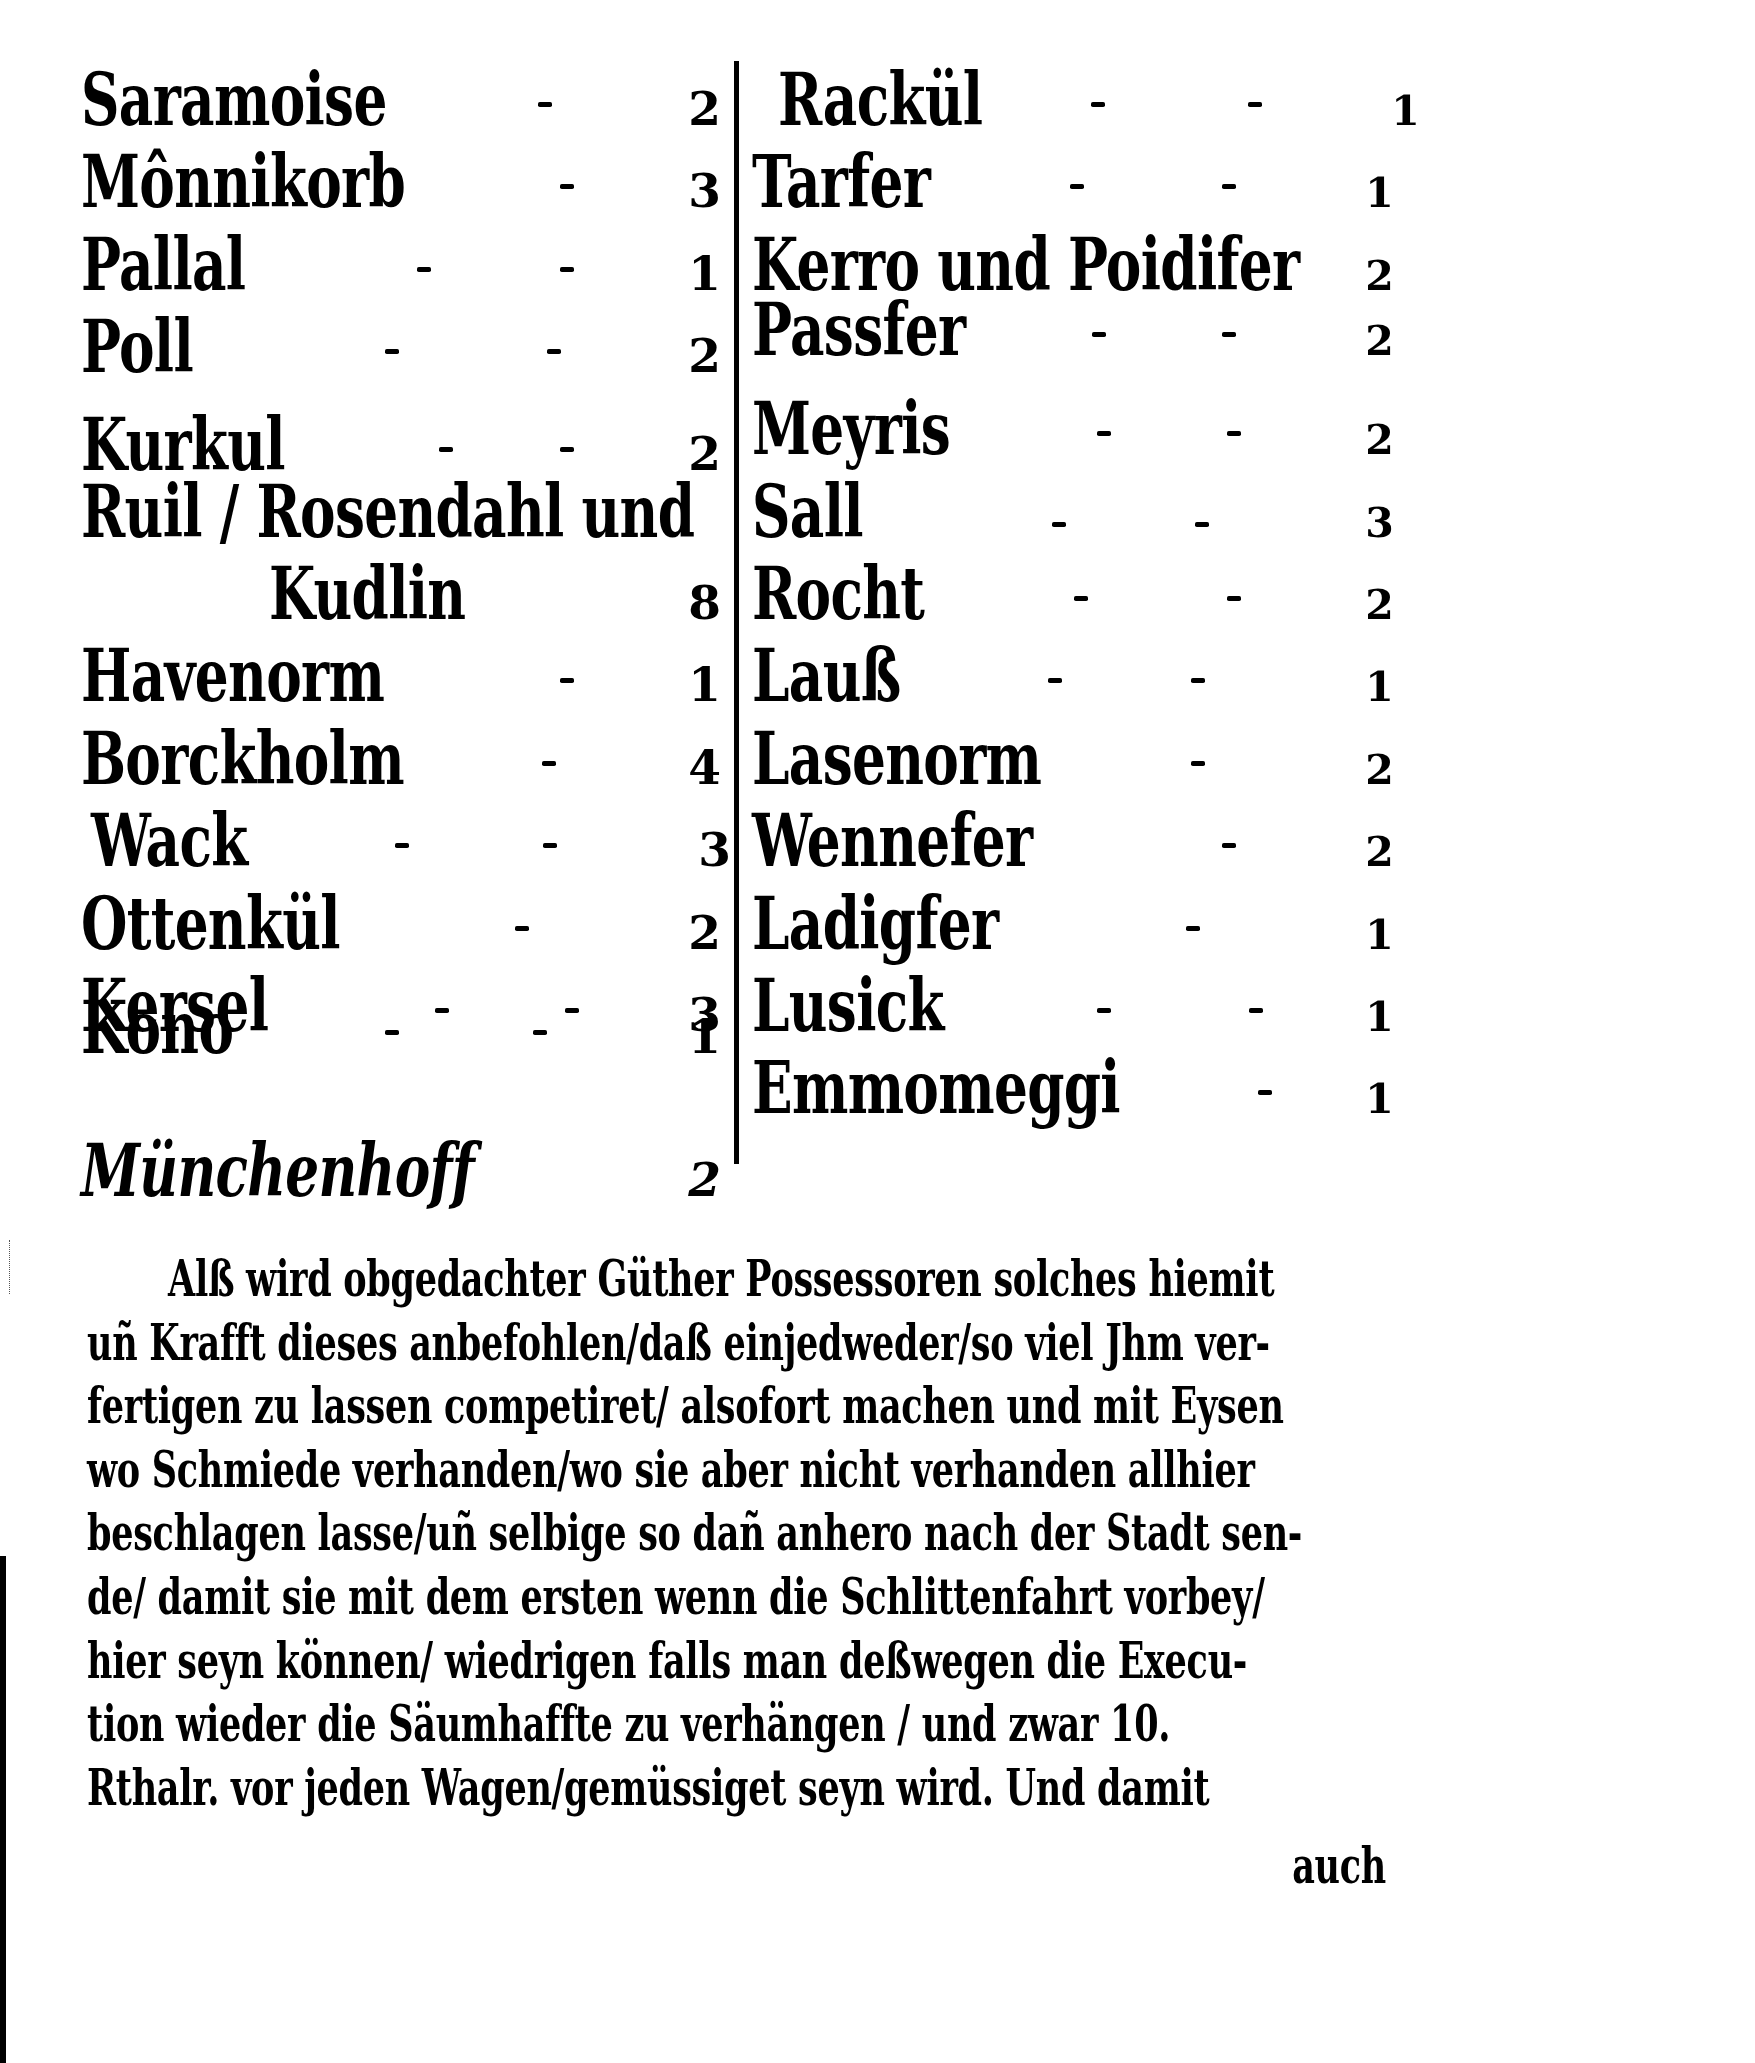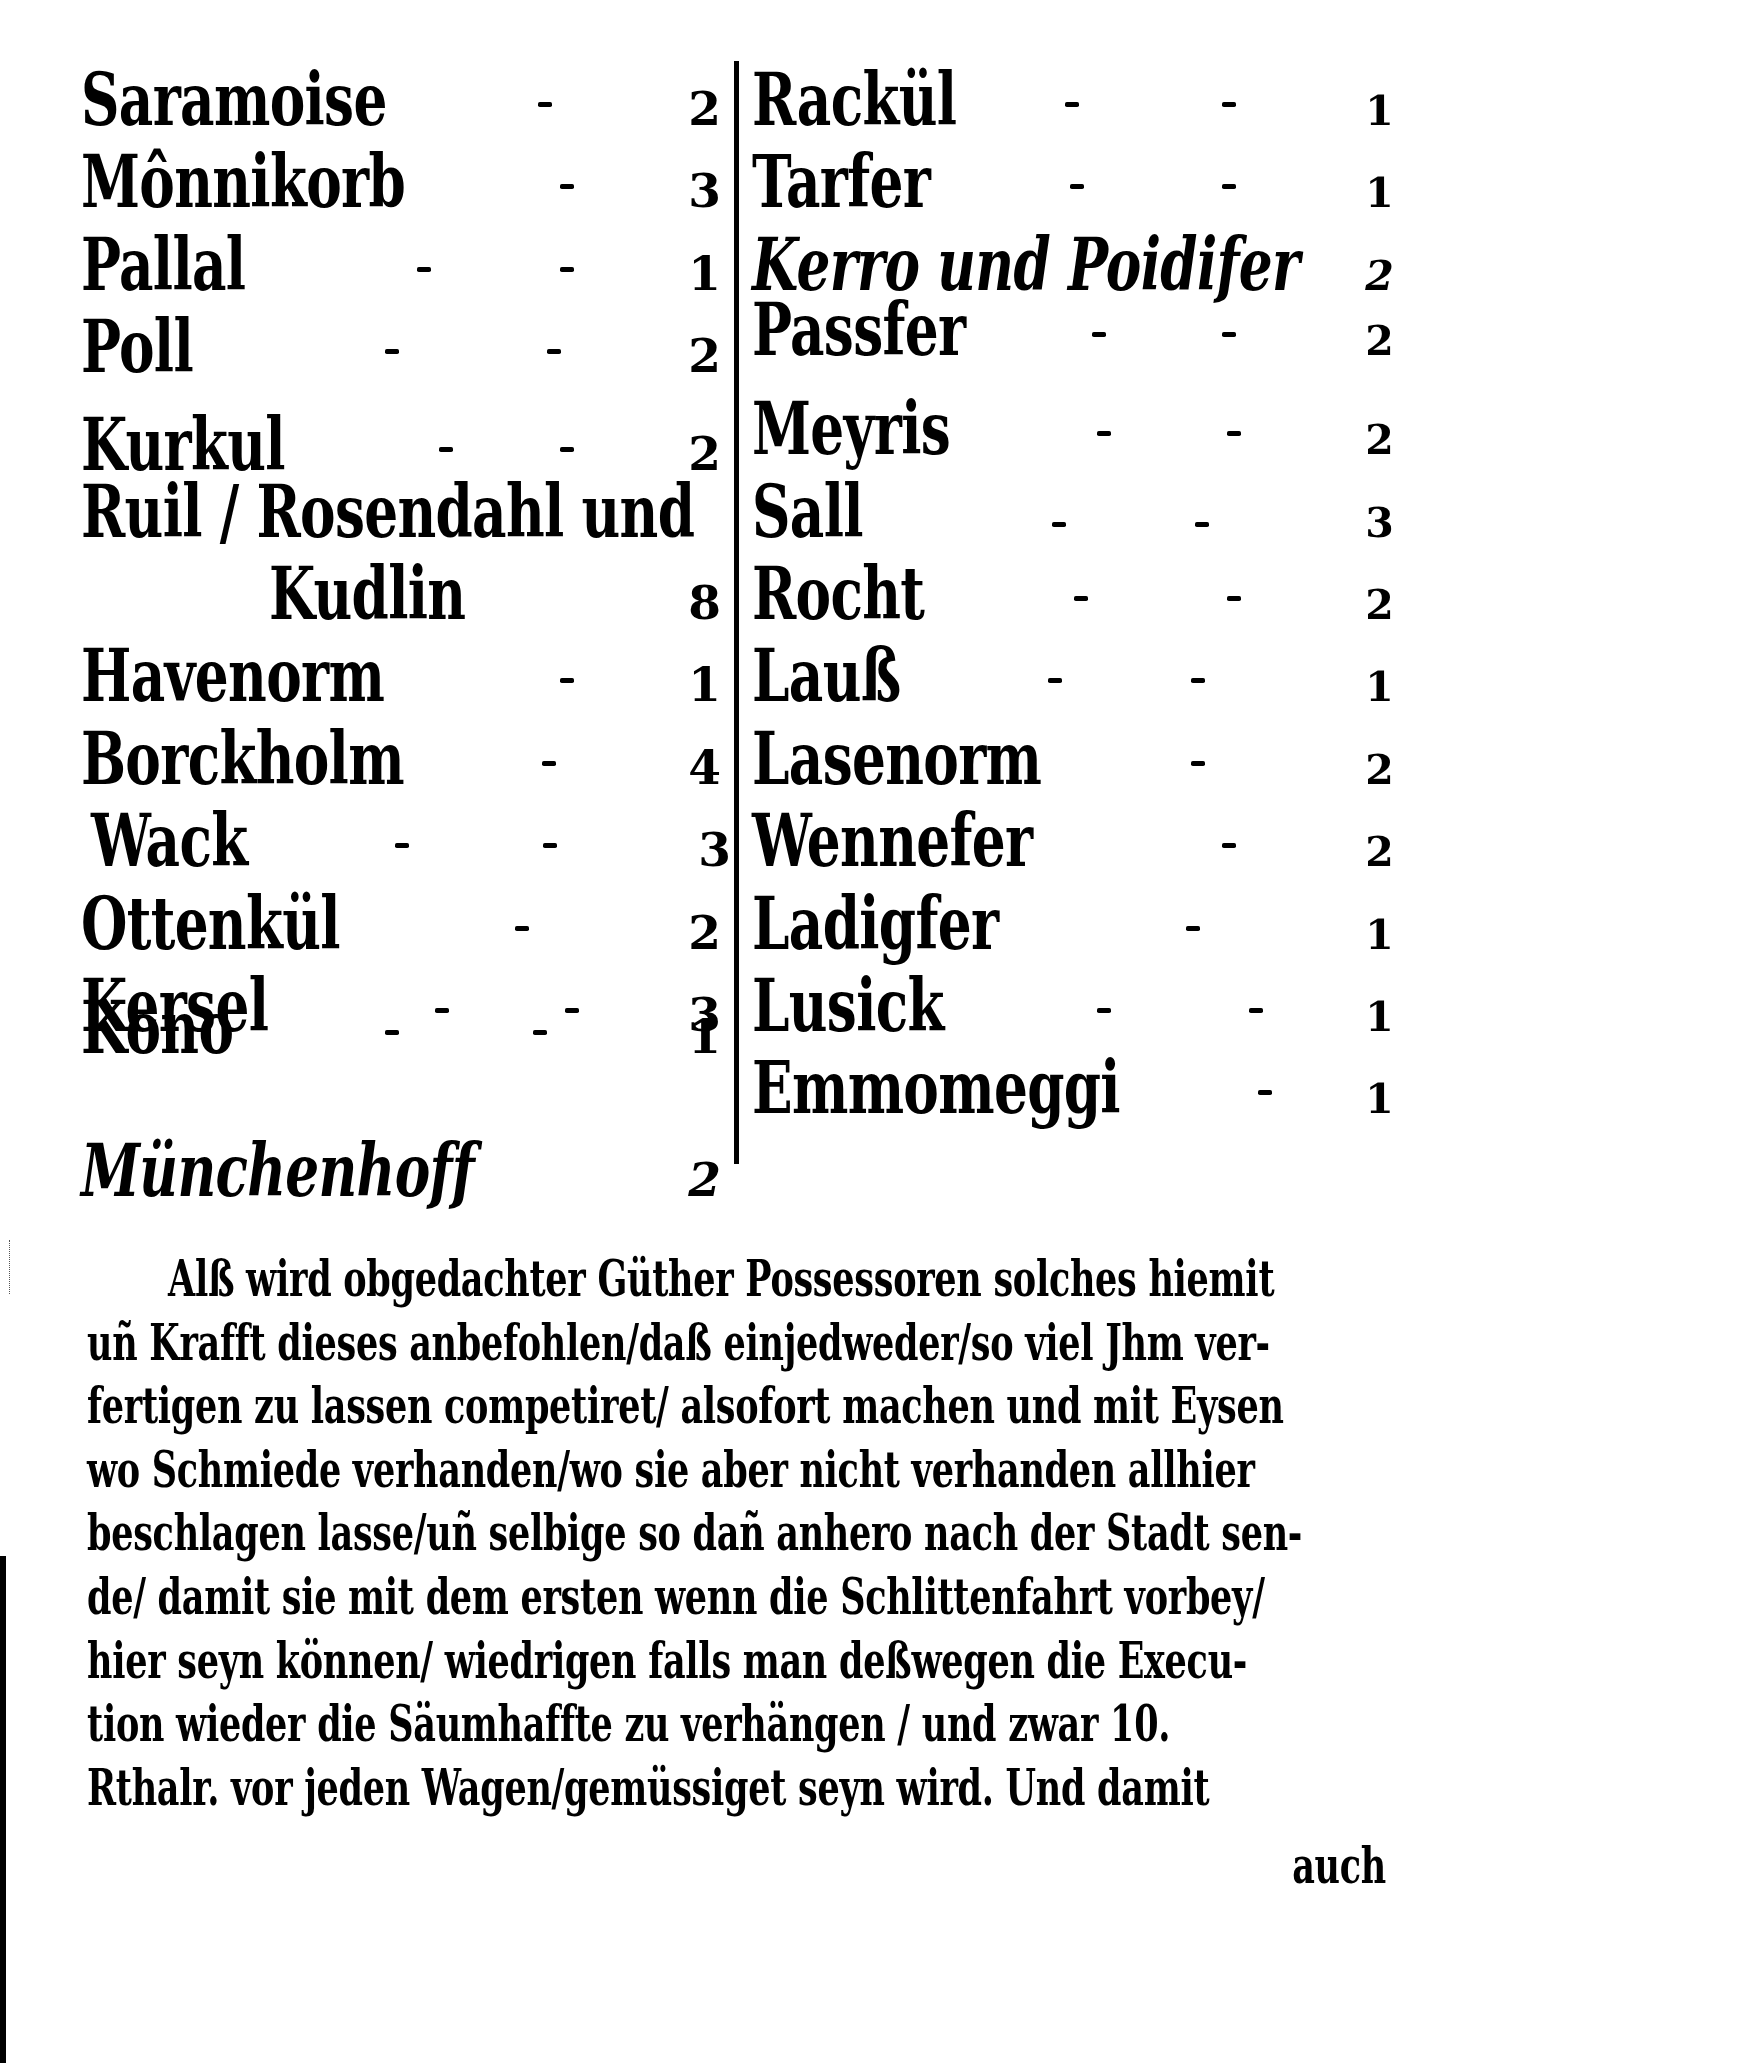--- a/index.html
+++ b/index.html
@@ -122,33 +122,33 @@
     </div>
     <div class="row" style="left:81px; top:1125px; width:640px;font-style:italic;">
       <span class="name">Münchenhoff</span>
       <span class="num">2</span>
     </div>
   </div>
 
   <div class="divider"></div>
 
   <div class="right-col">
-    <div class="row" style="left:752px; top:54px; width:663px;">
+    <div class="row" style="left:778px; top:54px; width:663px;">
       <span class="name">Rackül</span>
       <span class="dash" style="left:313px; top:48px;"></span>
       <span class="dash" style="left:470px; top:48px;"></span>
       <span class="num" style="left:605px;">1</span>
     </div>
     <div class="row" style="left:752px; top:136px; width:663px;">
       <span class="name">Tarfer</span>
       <span class="dash" style="left:318px; top:48px;"></span>
       <span class="dash" style="left:470px; top:48px;"></span>
       <span class="num" style="left:605px;">1</span>
     </div>
-    <div class="row" style="left:752px; top:219px; width:663px;font-style:italic;">
+    <div class="row" style="left:752px; top:219px; width:663px;">
       <span class="name">Kerro und Poidifer</span>
       <span class="num" style="left:605px;">2</span>
     </div>
     <div class="row" style="left:752px; top:284px; width:663px;">
       <span class="name">Passfer</span>
       <span class="dash" style="left:340px; top:48px;"></span>
       <span class="dash" style="left:470px; top:48px;"></span>
       <span class="num" style="left:605px;">2</span>
     </div>
     <div class="row" style="left:752px; top:383px; width:663px;">

